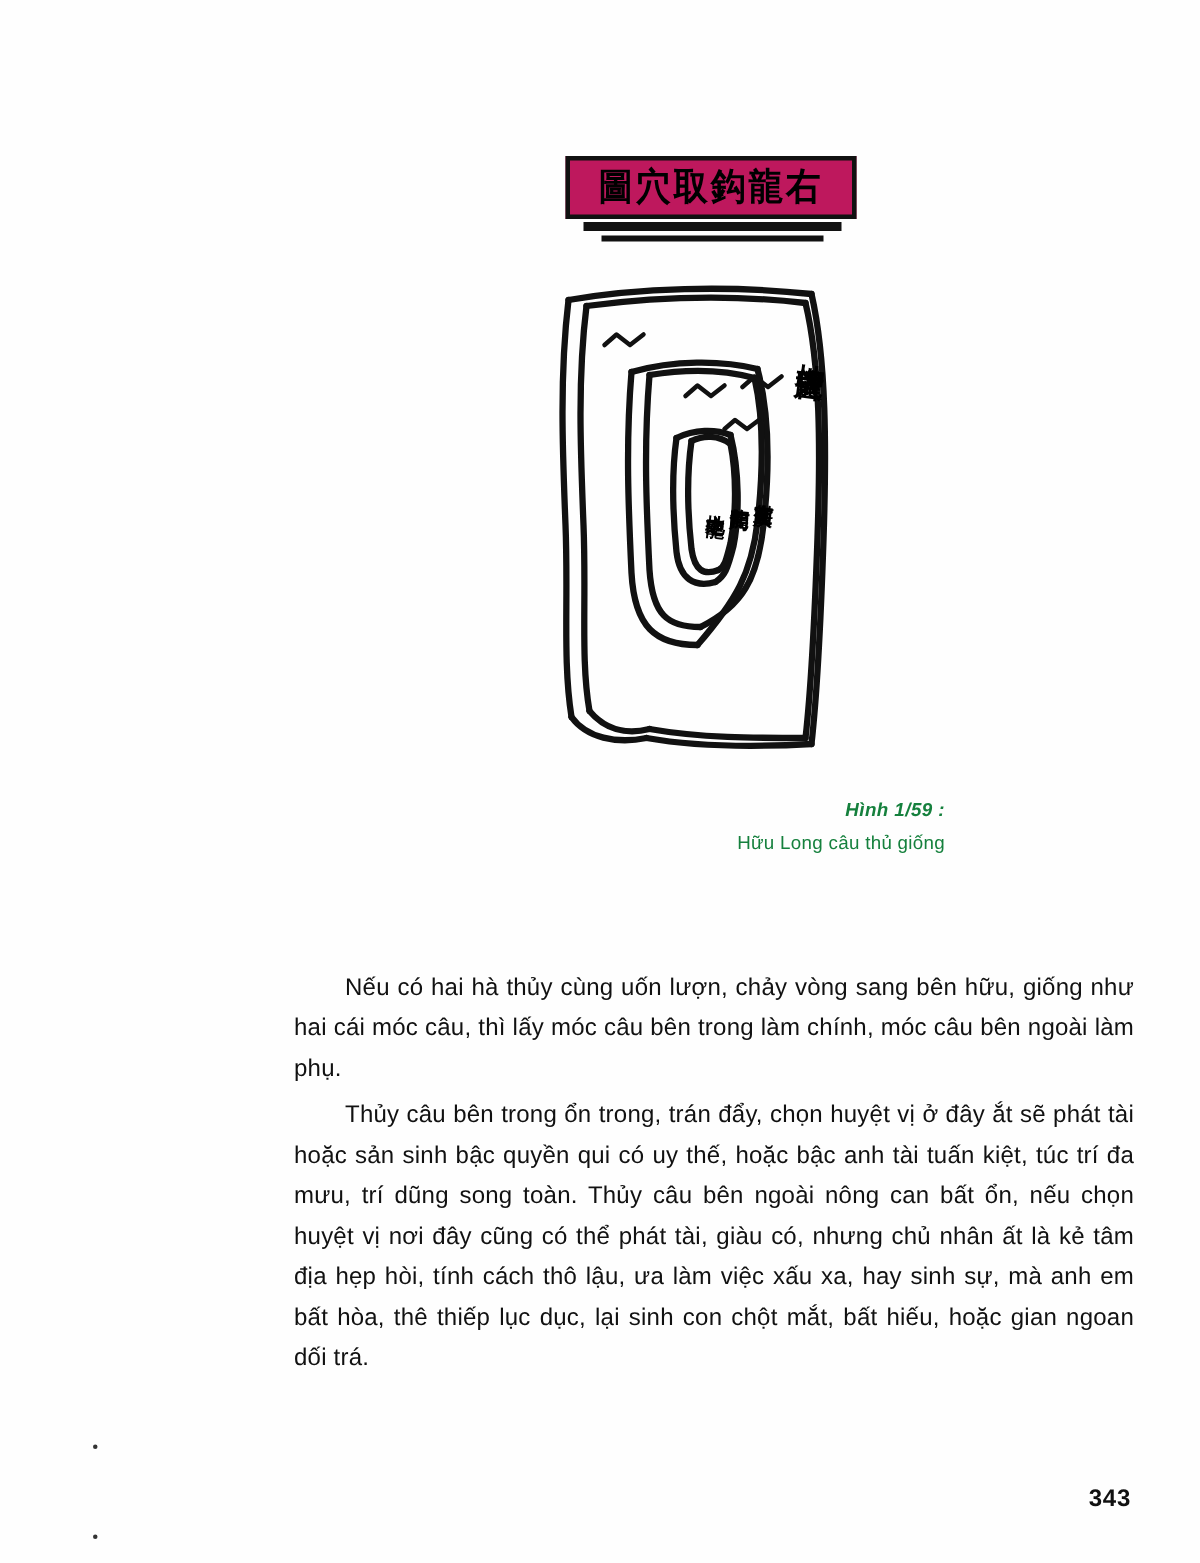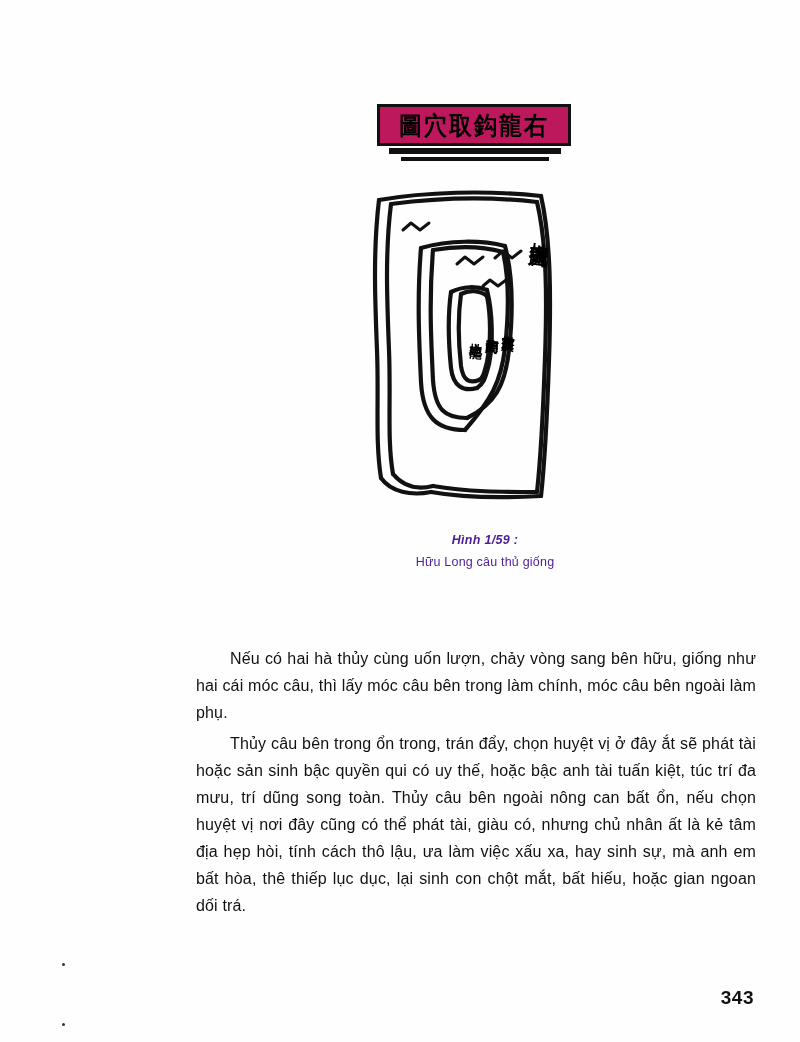--- a/index.html
+++ b/index.html
@@ -28,24 +28,24 @@
     left: 345px;
     top: 100px;
     width: 260px;
     height: 420px;
   }
   .figure-caption {
     position: absolute;
     left: 340px;
     top: 530px;
     width: 290px;
-    text-align: center;
+    text-align: right;
     font-size: 12.5px;
     line-height: 1.75;
-    color: #4c1d95;
+    color: #15803d;
   }
   .figure-caption .cap-line1 {
     font-style: italic;
     font-weight: bold;
     letter-spacing: .3px;
     display: block;
   }
   .figure-caption .cap-line2 {
     display: block;
     letter-spacing: .2px;
@@ -133,21 +133,21 @@
     background: #333;
   }
   .mdot-1 { left: 62px; top: 963px; }
   .mdot-2 { left: 62px; top: 1023px; }
 
   
   .page-number {
     position: absolute;
     right: 46px;
     bottom: 33px;
-    font-size: 19px;
+    font-size: 16px;
     font-weight: bold;
     color: #111;
     letter-spacing: .5px;
   }
   .watermark {
     position: absolute;
     right: 44px;
     bottom: 22px;
     display: flex;
     align-items: center;

